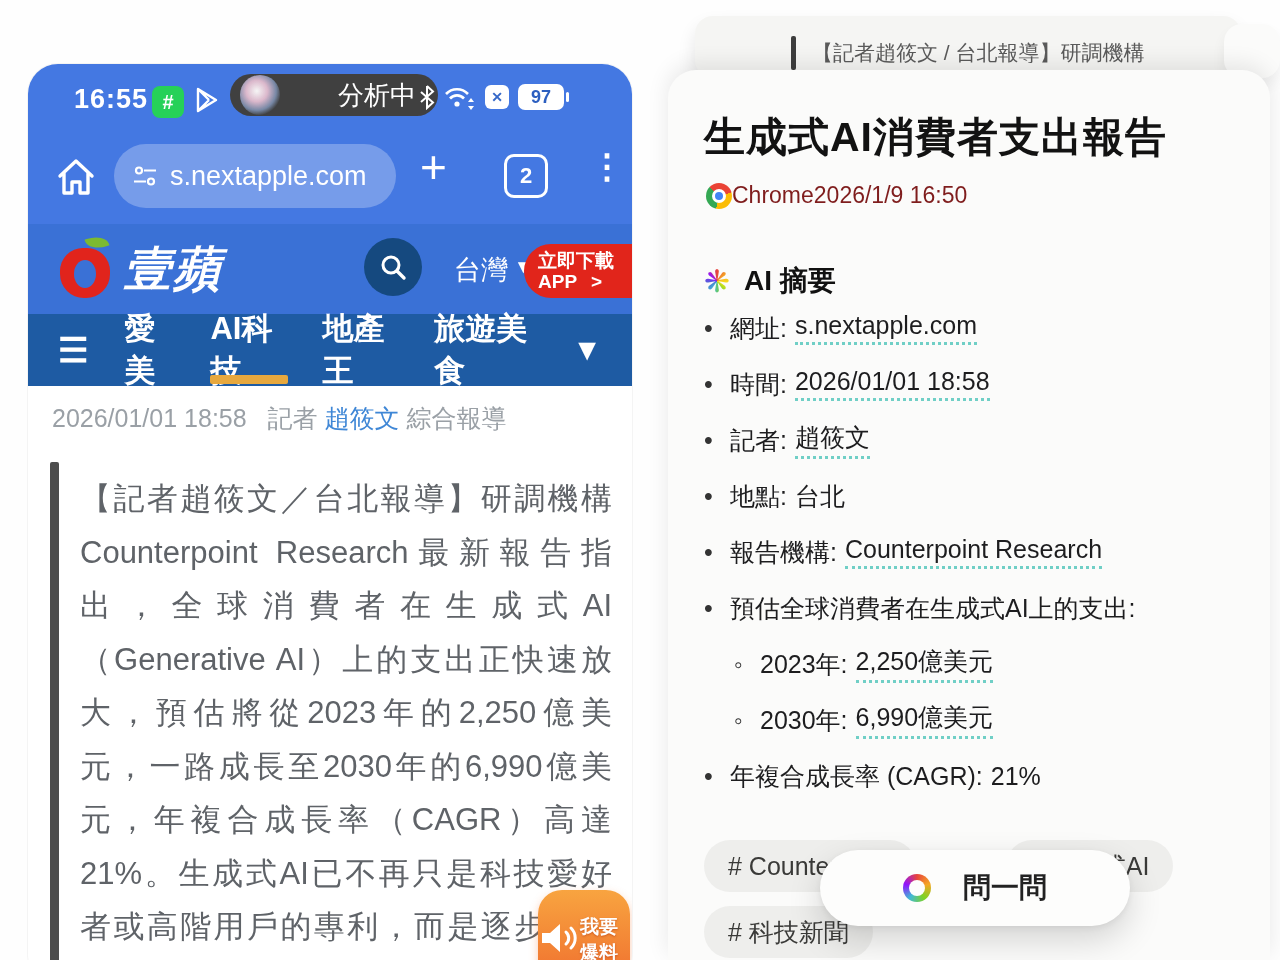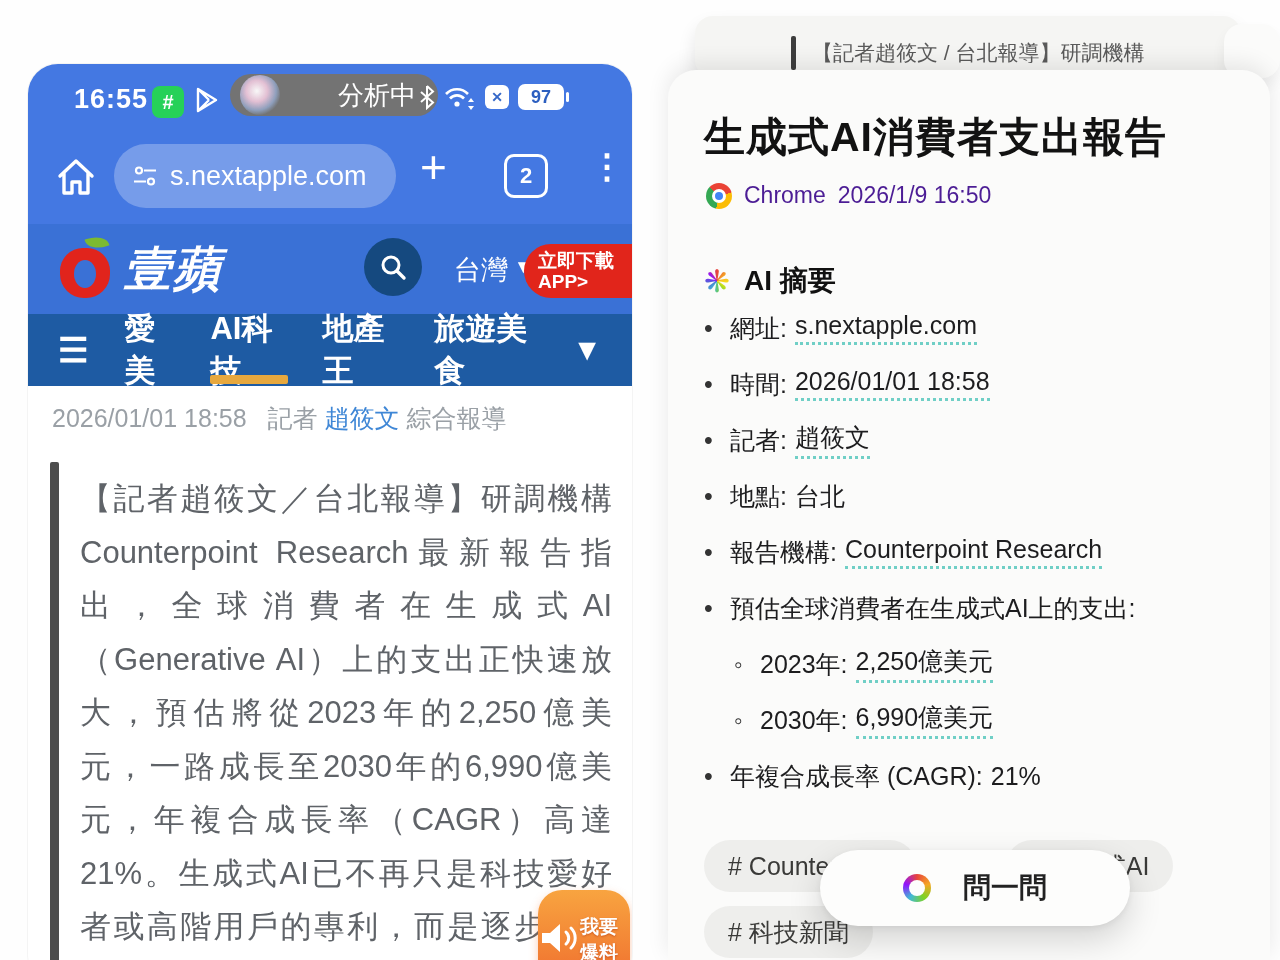--- a/index.html
+++ b/index.html
@@ -7,21 +7,21 @@
   .stage{position:relative;width:1280px;height:960px;overflow:hidden;background:#fefefe;}
 
   
   .phone{position:absolute;left:28px;top:20px;width:604px;height:920px;border-radius:30px;
          overflow:hidden;background:#ffffff;box-shadow:0 0 0 1px rgba(0,0,0,0.04);margin-top:44px;}
   .statusbar{position:absolute;left:0;top:0;width:100%;height:68px;background:#4478e2;}
   .sb-time{position:absolute;left:46px;top:20px;color:#fff;font-size:27px;font-weight:bold;letter-spacing:1px;}
   .sb-green{position:absolute;left:124px;top:22px;width:32px;height:32px;border-radius:8px;background:#26d158;
             color:#fff;font-size:20px;font-weight:bold;display:flex;align-items:center;justify-content:center;}
   .sb-play{position:absolute;left:166px;top:22px;}
-  .island{position:absolute;left:202px;top:10px;width:208px;height:42px;border-radius:28px;background:#737373;
+  .island{position:absolute;left:202px;top:10px;width:208px;height:42px;border-radius:28px;background:#404040;
           display:flex;align-items:center;}
   .orb{width:40px;height:40px;border-radius:50%;margin-left:10px;
        background:radial-gradient(circle at 42% 40%, rgba(255,255,255,0.95), rgba(246,205,228,0.85) 32%, rgba(165,195,248,0.55) 58%, rgba(0,0,0,0) 74%);
        filter:blur(0.6px);}
   .island-label{color:#fff;font-size:26px;margin-left:auto;margin-right:22px;}
   .sb-right{position:absolute;right:68px;top:20px;display:flex;align-items:center;gap:9px;}
   .simx{width:24px;height:24px;border-radius:6px;background:#fff;color:#3568c8;font-size:14px;font-weight:bold;
         display:flex;align-items:center;justify-content:center;}
   .battery{position:relative;width:46px;height:26px;border-radius:7px;background:#fff;color:#2c5fc0;
            font-size:18px;font-weight:bold;display:flex;align-items:center;justify-content:center;}
@@ -46,21 +46,21 @@
   .apple-leaf{position:absolute;left:26px;top:-2px;width:22px;height:13px;background:#7cba30;
               border-radius:0 90% 0 90%;transform:rotate(-18deg);}
   .brand{position:absolute;left:96px;top:14px;color:#fff;font-size:47px;font-weight:900;font-style:italic;letter-spacing:2px;}
   .searchc{position:absolute;left:336px;top:14px;width:58px;height:58px;border-radius:50%;background:#15497f;
            display:flex;align-items:center;justify-content:center;}
   .region{position:absolute;left:426px;top:28px;color:#fff;font-size:27px;}
   .region-caret{position:absolute;left:486px;top:32px;color:#fff;font-size:19px;}
   .appbtn{position:absolute;right:0;top:20px;width:94px;height:54px;background:#e1251b;border-radius:27px 0 0 27px;
           color:#fff;font-weight:bold;display:flex;flex-direction:column;justify-content:center;padding-left:14px;}
   .appbtn .l1{font-size:19px;line-height:21px;}
-  .appbtn .l2{font-size:19px;line-height:21px;display:flex;align-items:center;}
+  .appbtn .l2{font-size:19px;line-height:21px;display:flex;align-items:center;gap:14px;}
 
   .navbar{position:absolute;left:0;top:250px;width:100%;height:72px;background:#1e5ba3;
           display:flex;align-items:center;padding:0 30px;box-sizing:border-box;gap:34px;}
   .burger{color:#fff;font-size:34px;font-weight:bold;margin-right:2px;}
   .navitem{position:relative;color:#fff;font-size:31px;font-weight:bold;height:80px;display:flex;align-items:center;}
   .navitem.active::after{content:"";position:absolute;left:0;right:0;bottom:6px;height:9px;background:#e7a83e;border-radius:2px;}
   .navcaret{margin-left:auto;color:#fff;font-size:30px;}
 
   .byline{position:absolute;left:24px;top:338px;font-size:25px;color:#9aa0a6;white-space:nowrap;}
   .byline .rep{color:#3f87d6;}
@@ -78,21 +78,21 @@
   .peekcard{position:absolute;left:695px;top:16px;width:546px;height:62px;border-radius:18px;
             background:#f5f5f3;box-shadow:0 10px 18px rgba(0,0,0,0.10);display:flex;align-items:flex-end;}
   .peek-inner{display:flex;align-items:center;margin:0 0 8px 96px;}
   .qbar{width:5px;height:34px;background:#3d3d3d;border-radius:2px;margin-right:16px;}
   .peek-text{color:#5a5a5a;font-size:21px;white-space:nowrap;}
   .peekcorner{position:absolute;left:1224px;top:24px;width:56px;height:54px;border-radius:18px;background:#fbfbfa;
               box-shadow:0 8px 14px rgba(0,0,0,0.06);}
   .maincard{position:absolute;left:668px;top:70px;width:602px;height:890px;border-radius:28px 28px 0 0;
             background:#fbfbfa;box-shadow:0 -6px 22px rgba(0,0,0,0.09);overflow:hidden;}
   .sum-title{position:absolute;left:36px;top:40px;font-size:41px;font-weight:bold;color:#121212;letter-spacing:1px;margin:0;}
-  .srcrow{position:absolute;left:38px;top:112px;display:flex;align-items:center;gap:12px;color:#4c1d95;font-size:23px;}
+  .srcrow{position:absolute;left:38px;top:112px;display:flex;align-items:center;color:#7f1d1d;font-size:23px;}
   .chrome-ic{position:relative;width:26px;height:26px;border-radius:50%;
              background:conic-gradient(from -45deg,#ea4335 0 33%, #fbbc05 33% 66%, #34a853 66% 100%);}
   .chrome-ic::before{content:"";position:absolute;left:6px;top:6px;width:14px;height:14px;border-radius:50%;background:#fff;}
   .chrome-ic::after{content:"";position:absolute;left:9px;top:9px;width:8px;height:8px;border-radius:50%;background:#4285f4;}
   .secrow{position:absolute;left:36px;top:192px;display:flex;align-items:center;gap:14px;}
   .rainbow{font-size:31px;background:conic-gradient(#e8453c,#f5a623,#f8e71c,#7ed321,#41b9d5,#4a6fd2,#9013fe,#e8453c);
            -webkit-background-clip:text;background-clip:text;color:transparent;line-height:1;}
   .sec-label{font-size:28px;font-weight:bold;color:#111;}
   .bullets{position:absolute;left:36px;top:230px;width:540px;}
   .brow{height:56px;display:flex;align-items:center;color:#1d1d1f;font-size:25px;}

